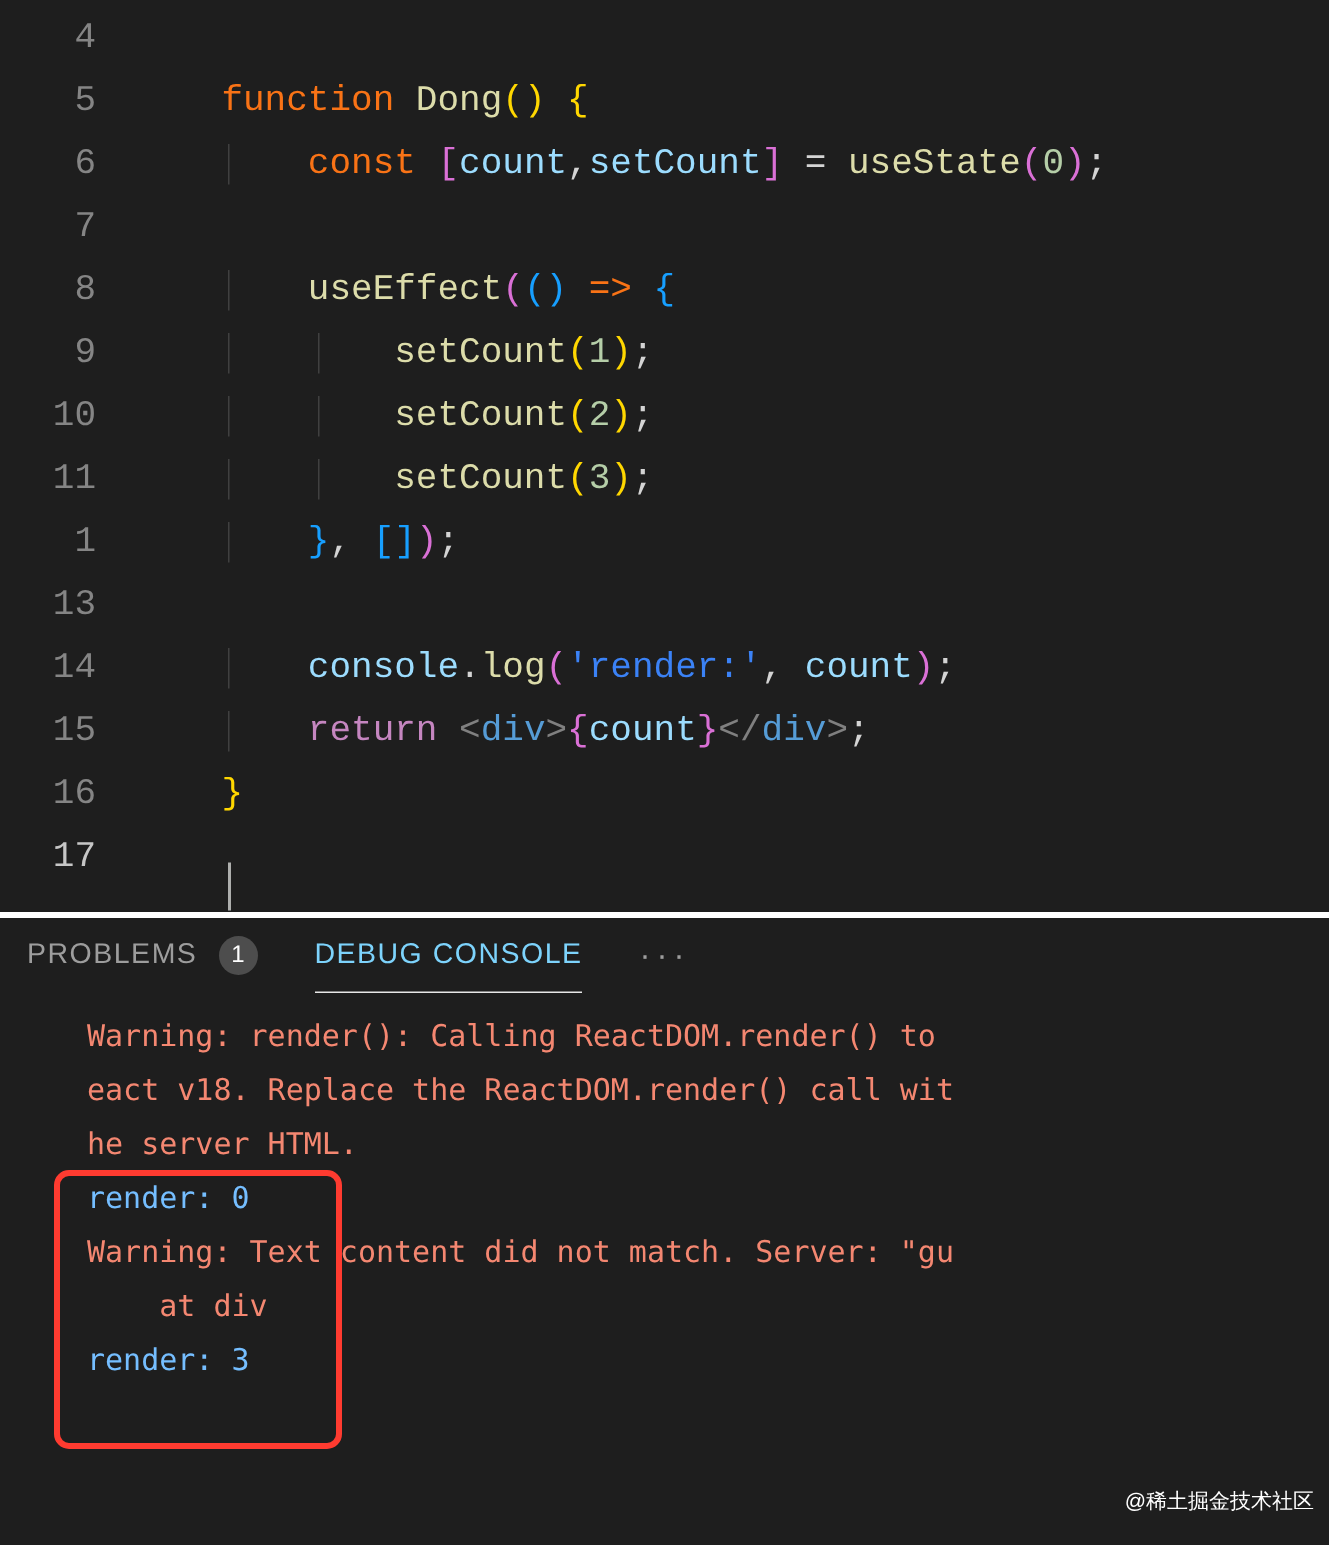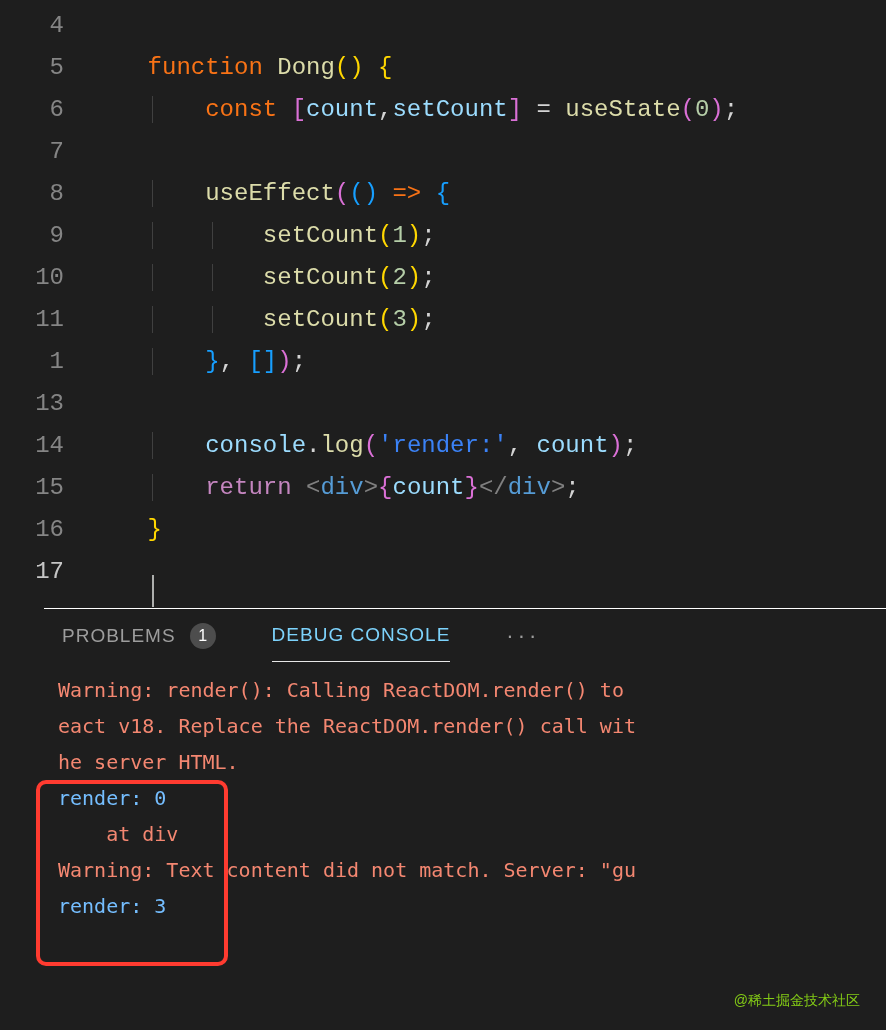--- a/index.html
+++ b/index.html
@@ -61,29 +61,28 @@
   .tok-brace2 { color: #da70d6; }
   .tok-brace3 { color: #179fff; }
   .tok-op { color: #d4d4d4; }
   .tok-tag { color: #808080; }
   .tok-tagname { color: #569cd6; }
 
   .panel-tabs {
     display: flex;
     align-items: center;
     height: 54px;
-    border-top: 1px solid #ffffff;
+    border-top: 4px solid #ffffff;
     padding: 0 18px;
-    gap: 56px;
+    gap: 38px;
     font-family: -apple-system, "Segoe UI", sans-serif;
     font-size: 19px;
     letter-spacing: 1px;
     color: #9d9d9d;
     margin-top: 16px;
-    margin-left: 44px;
   }
   .tab {
     display: flex;
     align-items: center;
     gap: 14px;
     height: 100%;
     cursor: pointer;
   }
   .tab.active {
     color: #7dd3fc;
@@ -121,24 +120,24 @@
     left: 36px;
     width: 192px;
     top: 118px;
     height: 186px;
     border: 4px solid #ff3b30;
     border-radius: 10px;
     pointer-events: none;
   }
   .watermark {
     position: absolute;
-    right: 26px;
+    right: 10px;
     bottom: 20px;
     font-size: 14px;
-    color: #84cc16;
+    color: #ffffff;
     font-family: sans-serif;
     letter-spacing: 0;
   }
 </style>
 </head>
 <body>
 
 <div class="editor">
 
 <div class="line"><div class="gutter">4</div><div class="code"></div></div>
@@ -167,18 +166,18 @@
   </div>
   <div class="more">···</div>
 </div>
 
 <div class="console">
   <div class="red-box"></div>
 <div class="con-line con-warn">Warning: render(): Calling ReactDOM.render() to </div>
     <div class="con-line con-warn">eact v18. Replace the ReactDOM.render() call wit</div>
     <div class="con-line con-warn">he server HTML.</div>
     <div class="con-line con-log-key">render: 0</div>
+    <div class="con-line con-warn">Warning: Text content did not match. Server: "gu</div>
     <div class="con-line con-warn">    at div</div>
-    <div class="con-line con-warn">Warning: Text content did not match. Server: "gu</div>
     <div class="con-line con-log-key">render: 3</div>
   </div>
 
 <div class="watermark">@稀土掘金技术社区</div>
 
 </body></html>

